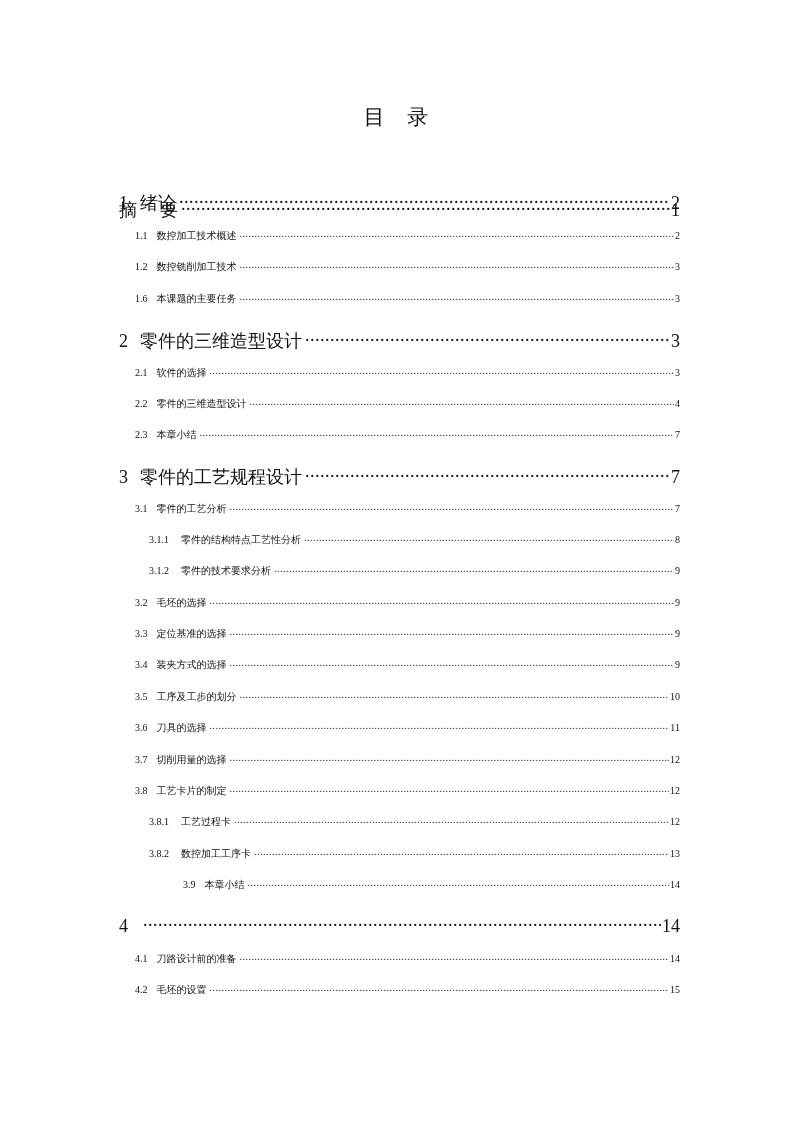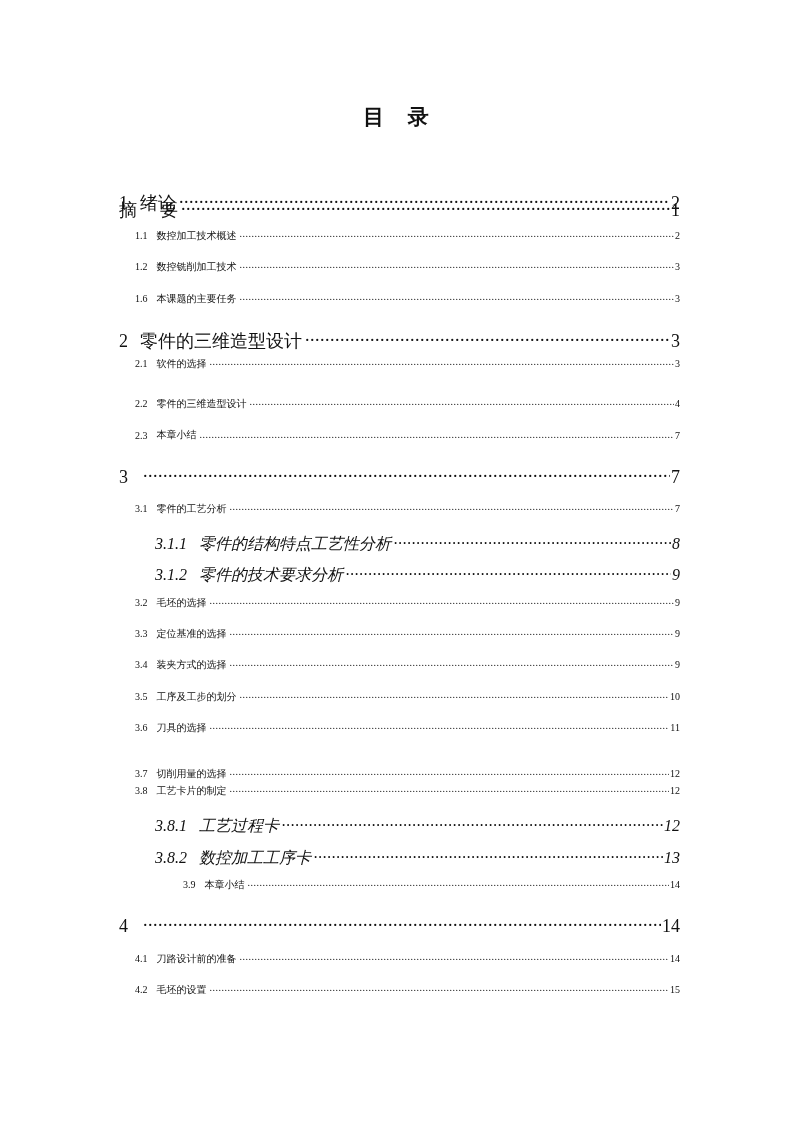--- a/index.html
+++ b/index.html
@@ -1,31 +1,31 @@
 <!DOCTYPE html>
 <html><head>
   <meta charset="utf-8">
   <style>
     html, body { margin: 0; padding: 0; background: #ffffff; }
     body { width: 800px; height: 1132px; position: relative; overflow: hidden;
            font-family: "Liberation Serif", "DejaVu Serif", serif; color: #111; }
     .title { position: absolute; left: 0; top: 103px; width: 800px; text-align: center;
-             font-family: "DejaVu Sans", sans-serif; font-weight: bold; font-size: 21px;
+             font-family: "DejaVu Sans", sans-serif; font-weight: normal; font-size: 21px;
              letter-spacing: 8px; color: #111; }
     .toc { position: absolute; left: 0; top: 0; width: 800px; }
     .row { position: absolute; display: flex; align-items: baseline; right: 120px; white-space: nowrap; }
     .row .num { margin-right: 9px; }
     .row .text { }
     .row .leader { flex: 1; overflow: hidden; margin: 0 1px 0 3px; position: relative; height: 1em; }
     .row .leader::before { content: "........................................................................................................................................................................................................................................................................................"; position: absolute; left: 0; bottom: 0.05em; letter-spacing: 0.5px; white-space: nowrap; }
     .row .page { text-align: right; }
     .l1 { left: 119px; font-size: 18px; }
     .l1 .num { margin-right: 12px; }
     .l2 { left: 135px; font-size: 10px; }
-    .l3 { left: 155px; font-size: 16px; font-style: italic; }
+    .l3 { left: 149px; font-size: 10px; }
     .l3 .num { margin-right: 12px; }
     .cjk { font-family: "DejaVu Serif", "Liberation Serif", serif; }
   </style>
 </head>
 <body>
 
 <div class="title">目 录</div>
 
 <div class="toc" id="toc">
     <div class="row l1" style="top: 150px; margin-top: 48px;">
@@ -56,40 +56,41 @@
       <span class="text cjk">本课题的主要任务</span>
       <span class="leader"></span>
       <span class="page">3</span>
     </div>
     <div class="row l1" style="top: 329px;">
       <span class="num">2</span>
       <span class="text cjk">零件的三维造型设计</span>
       <span class="leader"></span>
       <span class="page">3</span>
     </div>
-    <div class="row l2" style="top: 357px;">
+    <div class="row l2" style="top: 366px;">
       <span class="num">2.1</span>
       <span class="text cjk">软件的选择</span>
       <span class="leader"></span>
       <span class="page">3</span>
     </div>
     <div class="row l2" style="top: 397px;">
       <span class="num">2.2</span>
       <span class="text cjk">零件的三维造型设计</span>
       <span class="leader"></span>
       <span class="page">4</span>
     </div>
-    <div class="row l2" style="top: 428px; align-items: center;">
+    <div class="row l2" style="top: 428px;">
       <span class="num">2.3</span>
       <span class="text cjk">本章小结</span>
       <span class="leader"></span>
       <span class="page">7</span>
     </div>
     <div class="row l1" style="top: 465px;">
       <span class="num">3</span>
+      <span class="text cjk">零件的工艺规程设计</span>
       <span class="leader"></span>
       <span class="page">7</span>
     </div>
     <div class="row l2" style="top: 502px;">
       <span class="num">3.1</span>
       <span class="text cjk">零件的工艺分析</span>
       <span class="leader"></span>
       <span class="page">7</span>
     </div>
     <div class="row l3" style="top: 533px;">
@@ -127,21 +128,21 @@
       <span class="text cjk">工序及工步的划分</span>
       <span class="leader"></span>
       <span class="page">10</span>
     </div>
     <div class="row l2" style="top: 721px;">
       <span class="num">3.6</span>
       <span class="text cjk">刀具的选择</span>
       <span class="leader"></span>
       <span class="page">11</span>
     </div>
-    <div class="row l2" style="top: 753px; margin-top: 14px;">
+    <div class="row l2" style="top: 753px;">
       <span class="num">3.7</span>
       <span class="text cjk">切削用量的选择</span>
       <span class="leader"></span>
       <span class="page">12</span>
     </div>
     <div class="row l2" style="top: 784px;">
       <span class="num">3.8</span>
       <span class="text cjk">工艺卡片的制定</span>
       <span class="leader"></span>
       <span class="page">12</span>

